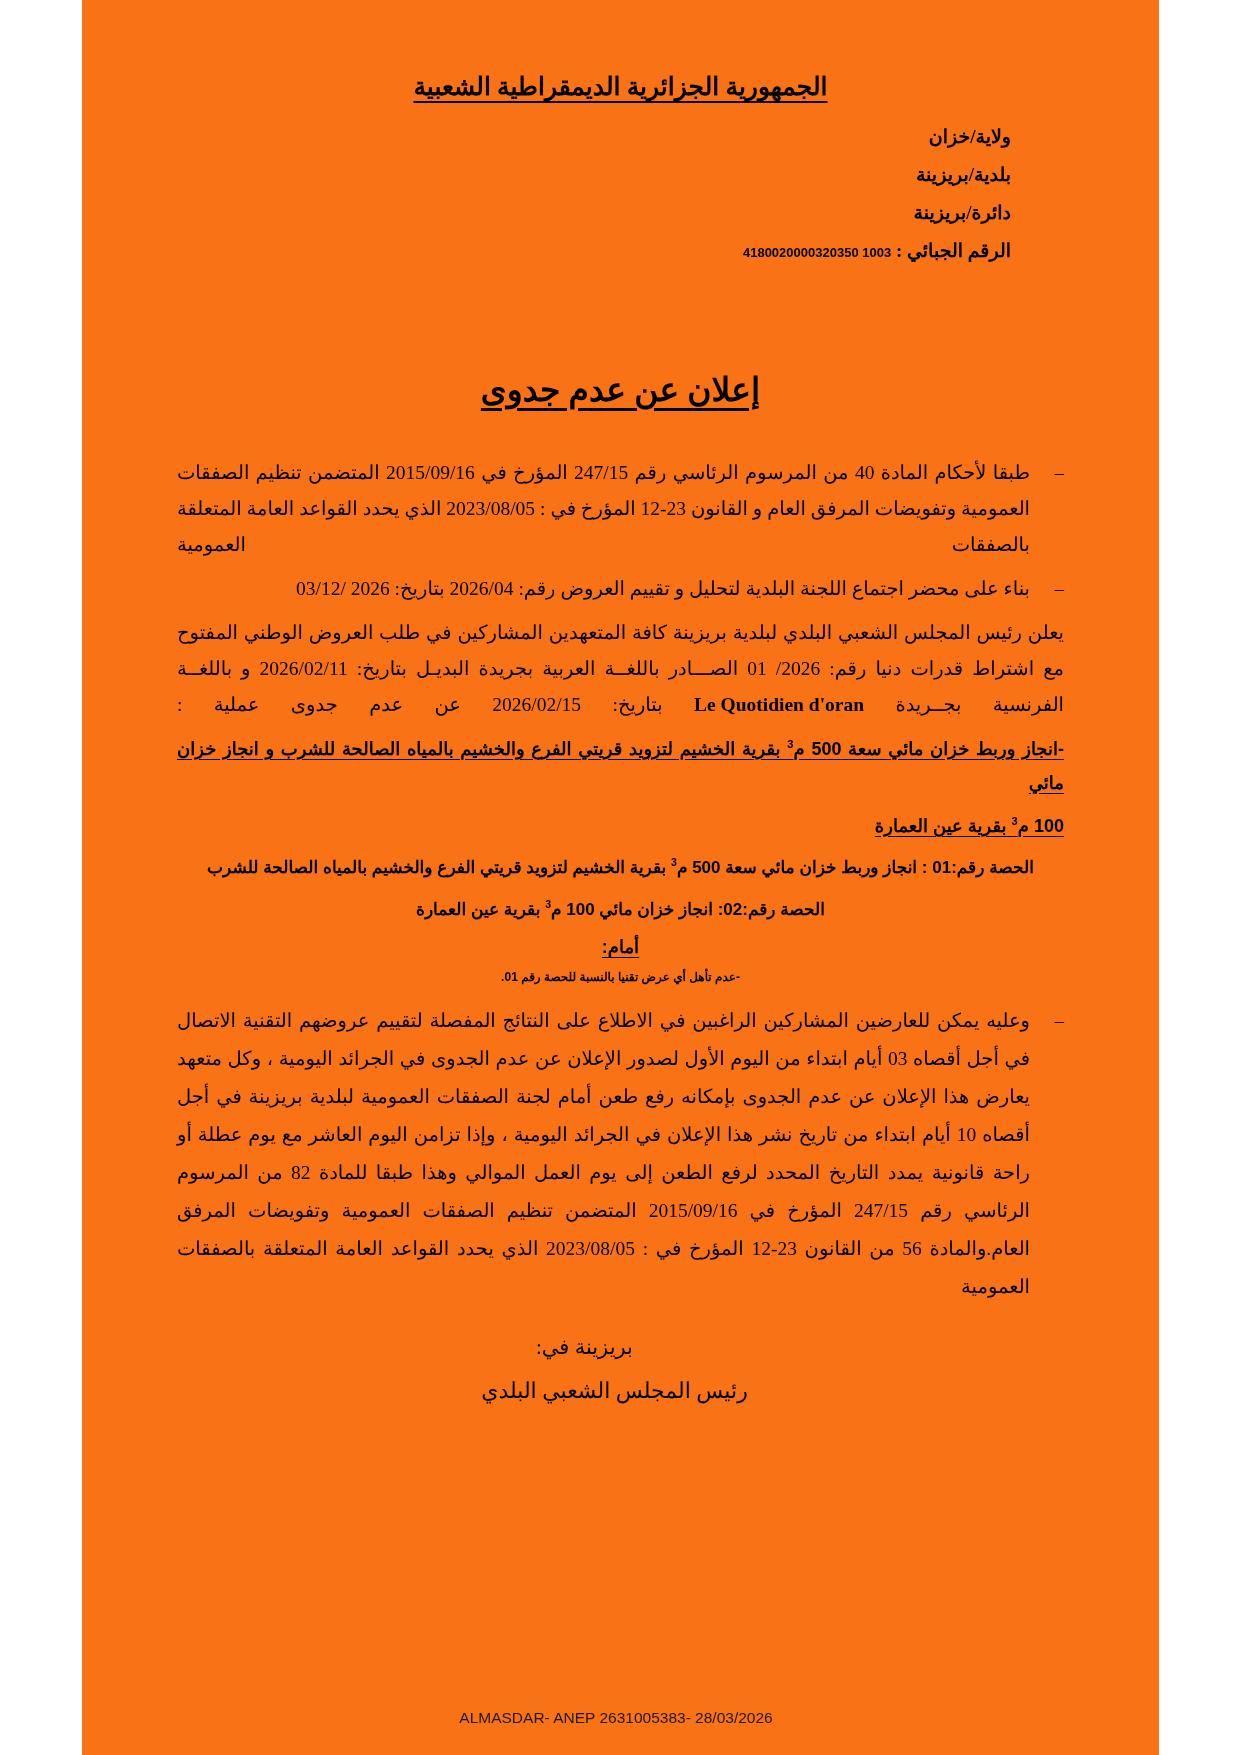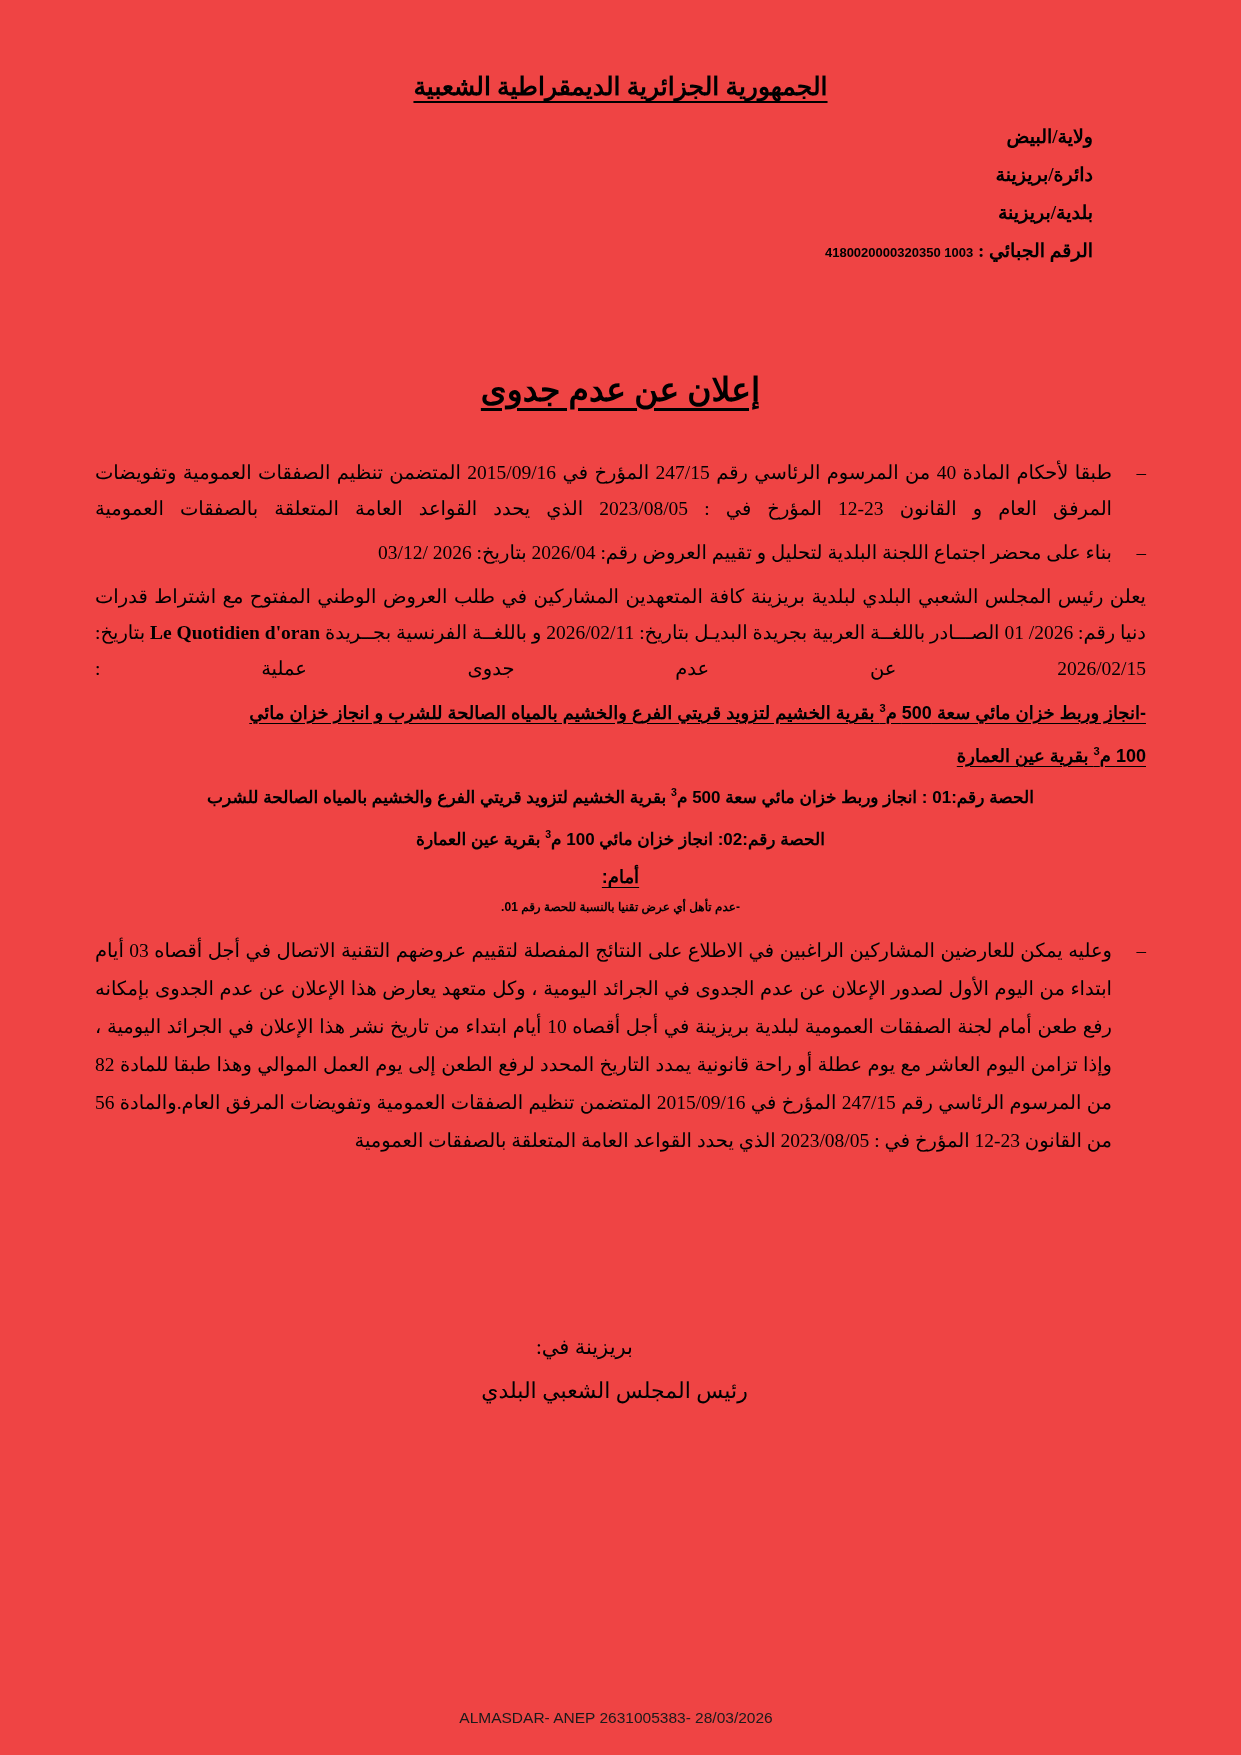--- a/index.html
+++ b/index.html
@@ -7,24 +7,24 @@
     margin: 0;
     padding: 0;
     background: #ffffff;
   }
   body {
     font-family: "Liberation Serif", "DejaVu Serif", serif;
     color: #000000;
   }
   .page {
     position: relative;
-    width: 1241px;
+    width: 1077px;
     height: 1755px;
     margin: 0 auto;
-    background: #ef4444;
+    background: #f97316;
     box-sizing: border-box;
     padding: 0;
     overflow: hidden;
   }
   .bold { font-weight: bold; }
 
   
   .doc-title {
     position: absolute;
     top: 72px;
@@ -216,23 +216,23 @@
 </head>
 <body>
 
 <div class="page">
 
   <div class="doc-title">
     <span>الجمهورية الجزائرية الديمقراطية الشعبية</span>
   </div>
 
   <div class="org-block">
-    <div class="line">ولاية/البيض</div>
+    <div class="line">ولاية/خزان</div>
+    <div class="line">بلدية/بريزينة</div>
     <div class="line">دائرة/بريزينة</div>
-    <div class="line">بلدية/بريزينة</div>
     <div class="line">
       <span>الرقم الجبائي :</span>
       <span class="tiny ltr-inline">4180020000320350 1003</span>
     </div>
   </div>
 
   <div class="main-title">
     <span>إعلان عن عدم جدوى</span>
   </div>
 

